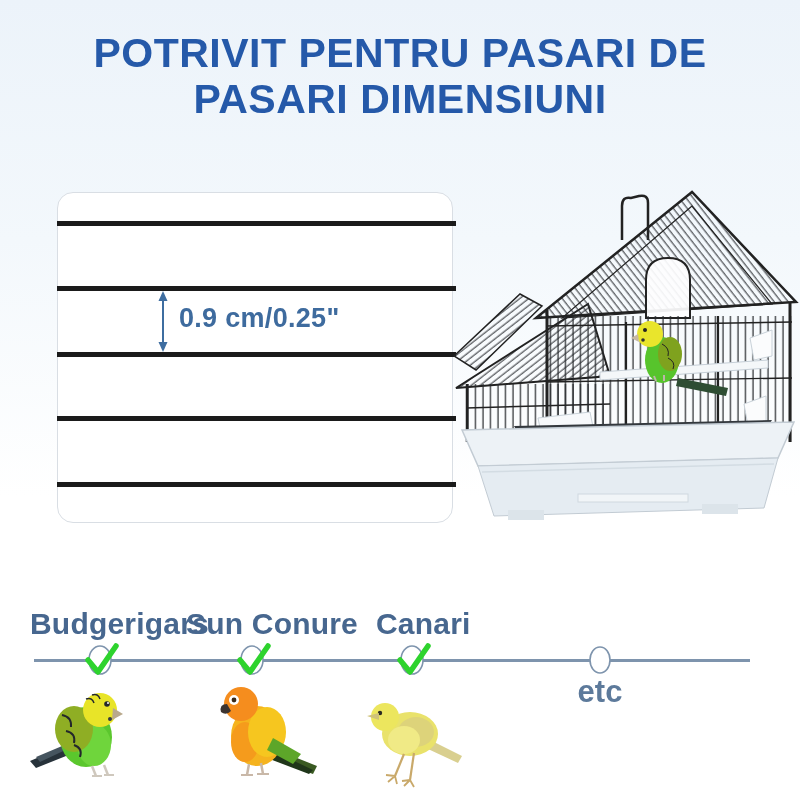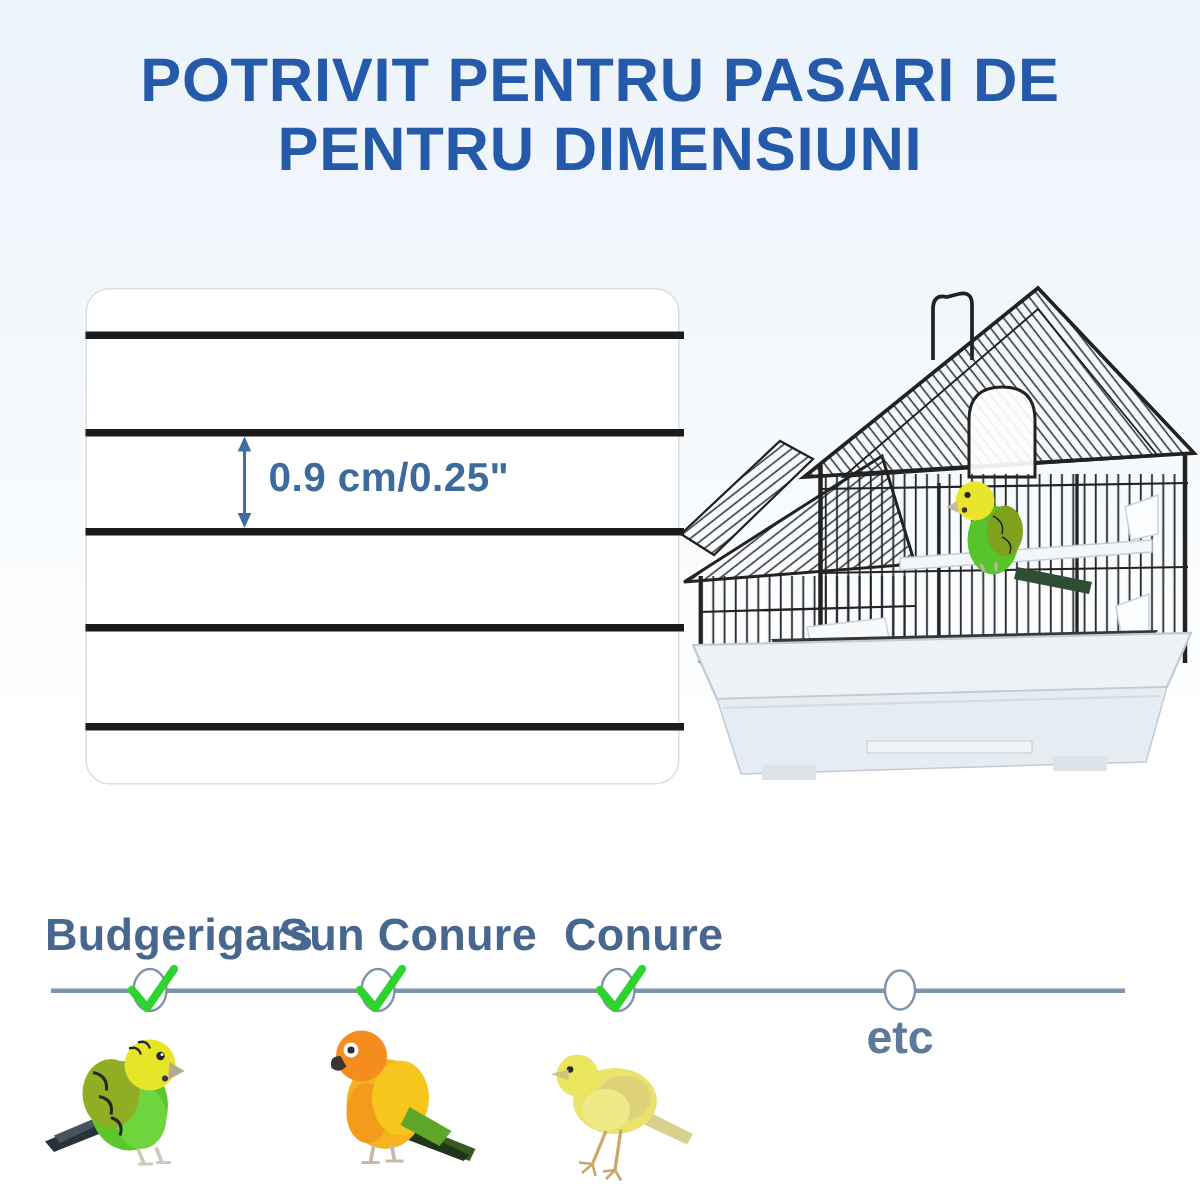--- a/index.html
+++ b/index.html
@@ -34,21 +34,21 @@
   .timeline{left:34px;top:659px;width:716px;height:2.5px;background:#7e94ad;}
   .etc-label{left:555px;top:674px;width:90px;text-align:center;
     font-size:31px;font-weight:700;color:#5d7a9b;}
   svg{display:block;}
 </style>
 </head>
 <body>
 
 <div class="abs title">
   <div>POTRIVIT PENTRU PASARI DE</div>
-  <div>PENTRU DIMENSIUNI</div>
+  <div>PASARI DIMENSIUNI</div>
 </div>
 
 <div class="abs panel">
   <div class="bar" style="top:28px"></div>
   <div class="bar" style="top:93px"></div>
   <div class="bar" style="top:159px"></div>
   <div class="bar" style="top:223px"></div>
   <div class="bar" style="top:289px"></div>
   <svg class="measure-arrow" width="16" height="61" viewBox="0 0 16 61">
     <line x1="8" y1="7" x2="8" y2="54" stroke="#3e6da0" stroke-width="2"></line>
@@ -135,21 +135,21 @@
     <circle cx="195" cy="154" r="2" fill="#222"></circle>
     <polygon points="188,158 181,162 189,166" fill="#c7b9a2"></polygon>
     <circle cx="193" cy="164" r="1.8" fill="#333"></circle>
     <line x1="206" y1="205" x2="204" y2="200" stroke="#bdb5a8" stroke-width="2"></line>
     <line x1="214" y1="205" x2="214" y2="199" stroke="#bdb5a8" stroke-width="2"></line>
   </g>
 </svg>
 
 <div class="abs bird-label" style="left:30px">Budgerigars</div>
 <div class="abs bird-label" style="left:186px">Sun Conure</div>
-<div class="abs bird-label" style="left:376px">Conure</div>
+<div class="abs bird-label" style="left:376px">Canari</div>
 
 <div class="abs timeline"></div>
 
 <svg class="abs" style="left:78px;top:638px" width="44" height="44" viewBox="0 0 44 44">
   <ellipse cx="22" cy="22" rx="11" ry="14" fill="#ffffff" stroke="#7e94ad" stroke-width="1.6"></ellipse>
   <path d="M10,22 L20,34 L38,8" fill="none" stroke="#2ed32e" stroke-width="5.5" stroke-linecap="round" stroke-linejoin="round"></path>
 </svg>
 <svg class="abs" style="left:230px;top:638px" width="44" height="44" viewBox="0 0 44 44">
   <ellipse cx="22" cy="22" rx="11" ry="14" fill="#ffffff" stroke="#7e94ad" stroke-width="1.6"></ellipse>
   <path d="M10,22 L20,34 L38,8" fill="none" stroke="#2ed32e" stroke-width="5.5" stroke-linecap="round" stroke-linejoin="round"></path>

